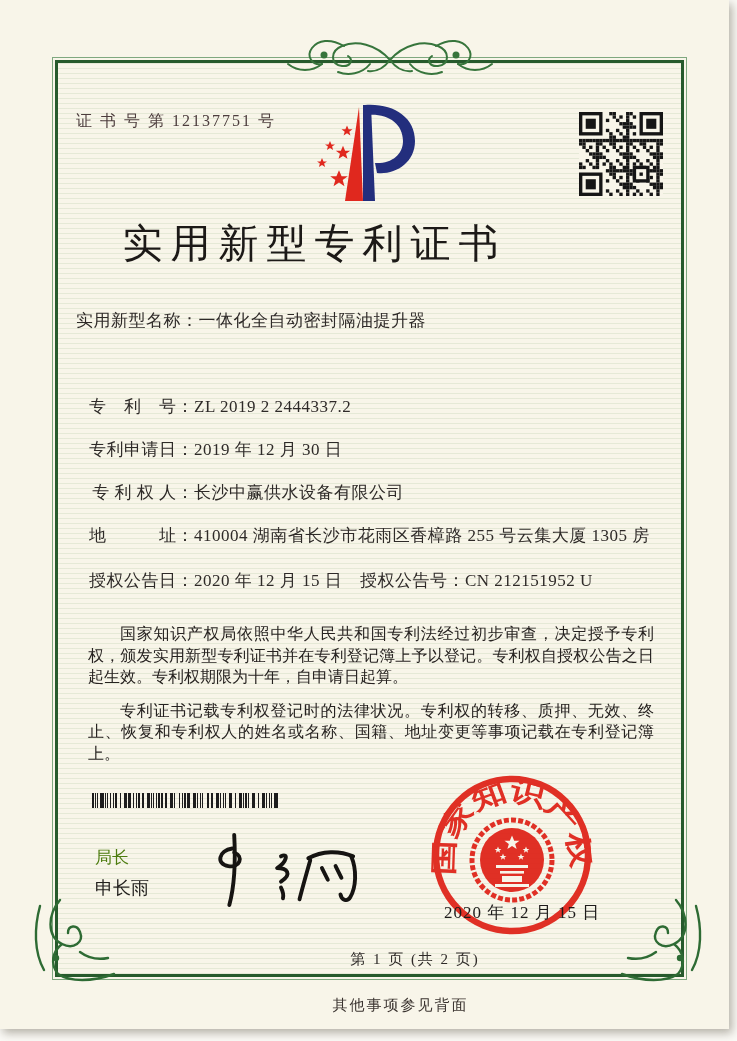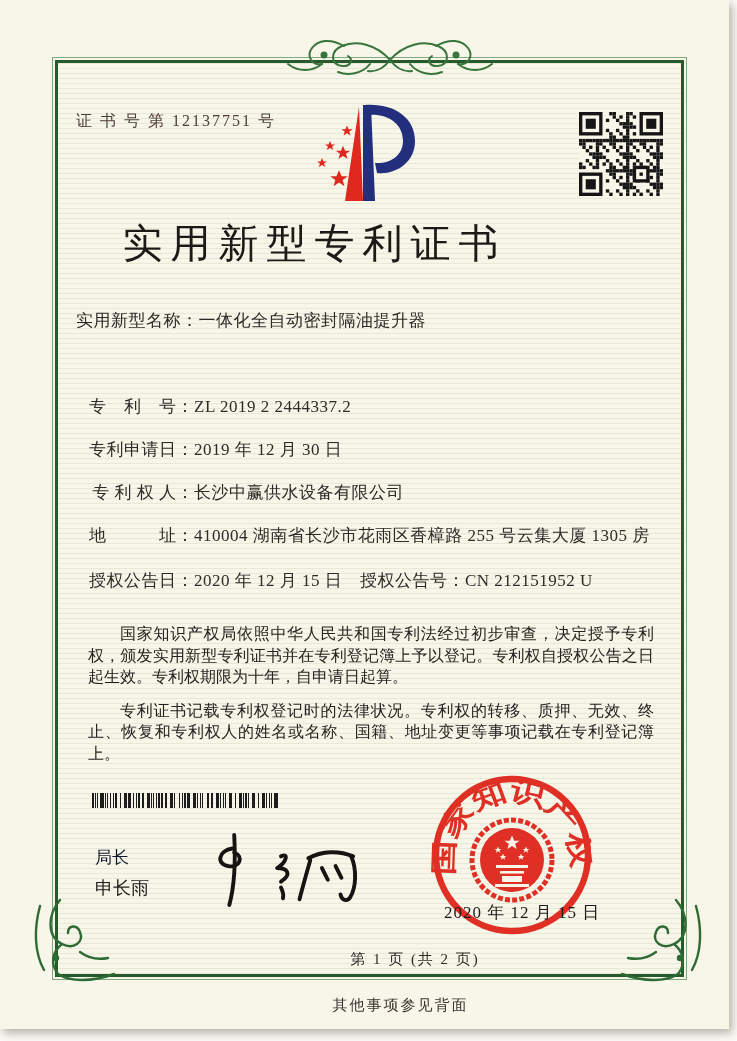--- a/index.html
+++ b/index.html
@@ -41,21 +41,21 @@
     left:76px;top:611px;width:590px;
     font-size:16px;line-height:21.5px;text-align:justify;color:#262220;
   }
   .body-text p{margin:12px;text-indent:2em;}
   .barcode{
     left:92px;top:793px;width:186px;height:15px;
     background-image:
       repeating-linear-gradient(90deg,#1d1d1d 0 2px,transparent 2px 5px,#1d1d1d 5px 6px,transparent 6px 9px,#1d1d1d 9px 12px,transparent 12px 13px,#1d1d1d 13px 14px,transparent 14px 18px,#1d1d1d 18px 19px,transparent 19px 23px),
       repeating-linear-gradient(90deg,transparent 0 3px,#1d1d1d 3px 4px,transparent 4px 8px,#1d1d1d 8px 10px,transparent 10px 15px,#1d1d1d 15px 16px,transparent 16px 21px,#1d1d1d 21px 22px,transparent 22px 29px);
   }
-  .director-title{left:95px;top:846px;font-size:17px;font-family:"Liberation Sans","DejaVu Sans",sans-serif;color:#0f172a;}
+  .director-title{left:95px;top:846px;font-size:17px;font-family:"Liberation Sans","DejaVu Sans",sans-serif;color:#4d7c0f;}
   .director-name{left:95px;top:876px;font-size:18px;font-family:"Liberation Sans","DejaVu Sans",sans-serif;color:#22201e;}
   .signature{left:203px;top:830px;}
   .seal{left:422px;top:765px;opacity:.94;}
   .seal-date{left:444px;top:901px;font-size:17px;letter-spacing:1px;color:#1d1b1a;white-space:nowrap;}
   .page-no{left:52px;top:950px;width:726px;text-align:center;font-size:15px;letter-spacing:2px;}
   .back-note{left:0;top:996px;width:737px;text-align:center;font-size:15px;letter-spacing:2px;color:#3a332f;margin-left:32px;}
   .qr{left:579px;top:112px;}
   .logo{left:293px;top:101px;}
   .ornament-top{left:278px;top:34px;}
   .flourish-bl{left:26px;top:894px;}

